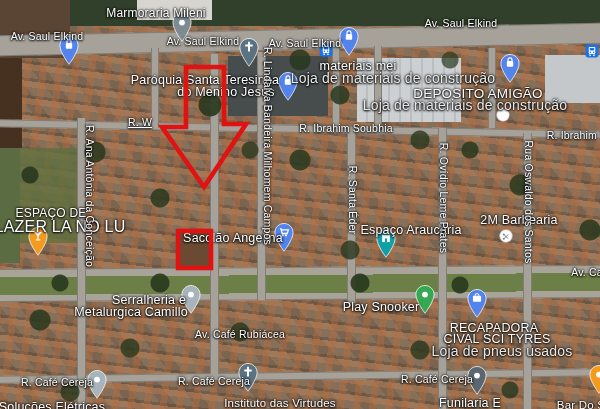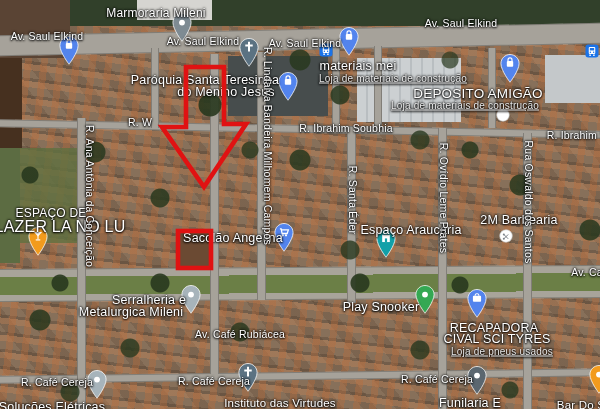--- a/index.html
+++ b/index.html
@@ -16,21 +16,21 @@
   .trees{position:absolute;inset:0;pointer-events:none;}
   .road{position:absolute;background:#a6a29a;box-shadow:inset 1px 0 0 rgba(0,0,0,.22), inset -1px 0 0 rgba(0,0,0,.22);}
   .road.h{box-shadow:inset 0 1px 0 rgba(0,0,0,.22), inset 0 -1px 0 rgba(0,0,0,.22);}
   .road.avenue{background:linear-gradient(#a8a49a 0 8px, #6b7f46 8px 26px, #a8a49a 26px 100%);}
   .lbl{
     position:absolute;transform:translate(-50%,-50%);white-space:nowrap;
     color:#fff;font-size:10.5px;letter-spacing:.2px;z-index:50;
     text-shadow:0 0 3px rgba(0,0,0,.95),0 0 2px rgba(0,0,0,.9),0 1px 2px rgba(0,0,0,.85);
   }
   .lbl.poi{font-size:12.5px;}
-  .lbl.sub{font-size:10px;color:#e8e8e8;text-decoration:underline;}
+  .lbl.sub{font-size:14px;color:#e8e8e8;}
   .lbl.v{transform:translate(-50%,-50%) rotate(90deg);}
   .pin{position:absolute;z-index:40;transform:translate(-50%,-58%);line-height:0;}
   .pin.flat{transform:translate(-50%,-50%);}
   svg{overflow:visible;}
   #annos{position:absolute;left:0;top:0;z-index:60;pointer-events:none;}
 </style>
 </head>
 <body>
 
 <div id="map">
@@ -93,31 +93,31 @@
       <div class="lbl street" style="left: 47px; top: 36px;">Av. Saul Elkind</div>
       <div class="lbl street" style="left: 203px; top: 41px;">Av. Saul Elkind</div>
       <div class="lbl street" style="left: 305px; top: 43px;">Av. Saul Elkind</div>
       <div class="lbl street" style="left: 461px; top: 23px;">Av. Saul Elkind</div>
       <div class="lbl poi" style="left: 205px; top: 80px;">Paróquia Santa Teresinha</div>
       <div class="lbl poi" style="left: 226px; top: 92px;">do Menino Jesus</div>
       <div class="lbl poi" style="left: 358px; top: 66px;">materiais mei</div>
       <div class="lbl sub" style="left: 393px; top: 78px;">Loja de materiais de construção</div>
       <div class="lbl poi" style="left: 478px; top: 93px; font-size: 13.5px;">DEPOSITO AMIGÃO</div>
       <div class="lbl sub" style="left: 465px; top: 105px;">Loja de materiais de construção</div>
-      <div class="lbl street" style="left: 140px; top: 122px;">R. W</div>
+      <div class="lbl street" style="left: 140px; top: 122px; text-decoration: underline;">R. W</div>
       <div class="lbl street" style="left: 330px; top: 128px; margin-left: 16px;">R. Ibrahim Soubhia</div>
       <div class="lbl street" style="left: 577px; top: 135px;">R. Ibrahim S</div>
       <div class="lbl poi" style="left: 51px; top: 213px; font-size: 12px;">ESPAÇO DE</div>
       <div class="lbl poi" style="left: 60px; top: 227px; font-size: 16px;">LAZER LA NO LU</div>
       <div class="lbl poi" style="left: 519px; top: 220px;">2M Barbearia</div>
       <div class="lbl poi" style="left: 411px; top: 230px;">Espaço Araucária</div>
       <div class="lbl poi" style="left: 233px; top: 238px;">Sacolão Angelina</div>
       <div class="lbl street" style="left: 587px; top: 272px;">Av. Ca</div>
       <div class="lbl poi" style="left: 149px; top: 300px;">Serralheria e</div>
-      <div class="lbl poi" style="left: 131px; top: 312px;">Metalurgica Mileni</div>
+      <div class="lbl poi" style="left: 131px; top: 312px;">Metalurgica Camillo</div>
       <div class="lbl street" style="left: 240px; top: 300px; margin-top: 34px;">Av. Café Rubiácea</div>
       <div class="lbl poi" style="left: 381px; top: 307px;">Play Snooker</div>
       <div class="lbl poi" style="left: 494px; top: 328px;">RECAPADORA</div>
       <div class="lbl poi" style="left: 497px; top: 339px;">CIVAL SCI TYRES</div>
       <div class="lbl sub" style="left: 502px; top: 351px;">Loja de pneus usados</div>
       <div class="lbl street" style="left: 57px; top: 382px;">R. Café Cereja</div>
       <div class="lbl street" style="left: 214px; top: 381px;">R. Café Cereja</div>
       <div class="lbl street" style="left: 437px; top: 379px;">R. Café Cereja</div>
       <div class="lbl poi" style="left: 52px; top: 407px;">Soluções Elétricas</div>
       <div class="lbl poi" style="left: 280px; top: 403px; font-size: 11.5px;">Instituto das Virtudes</div>

